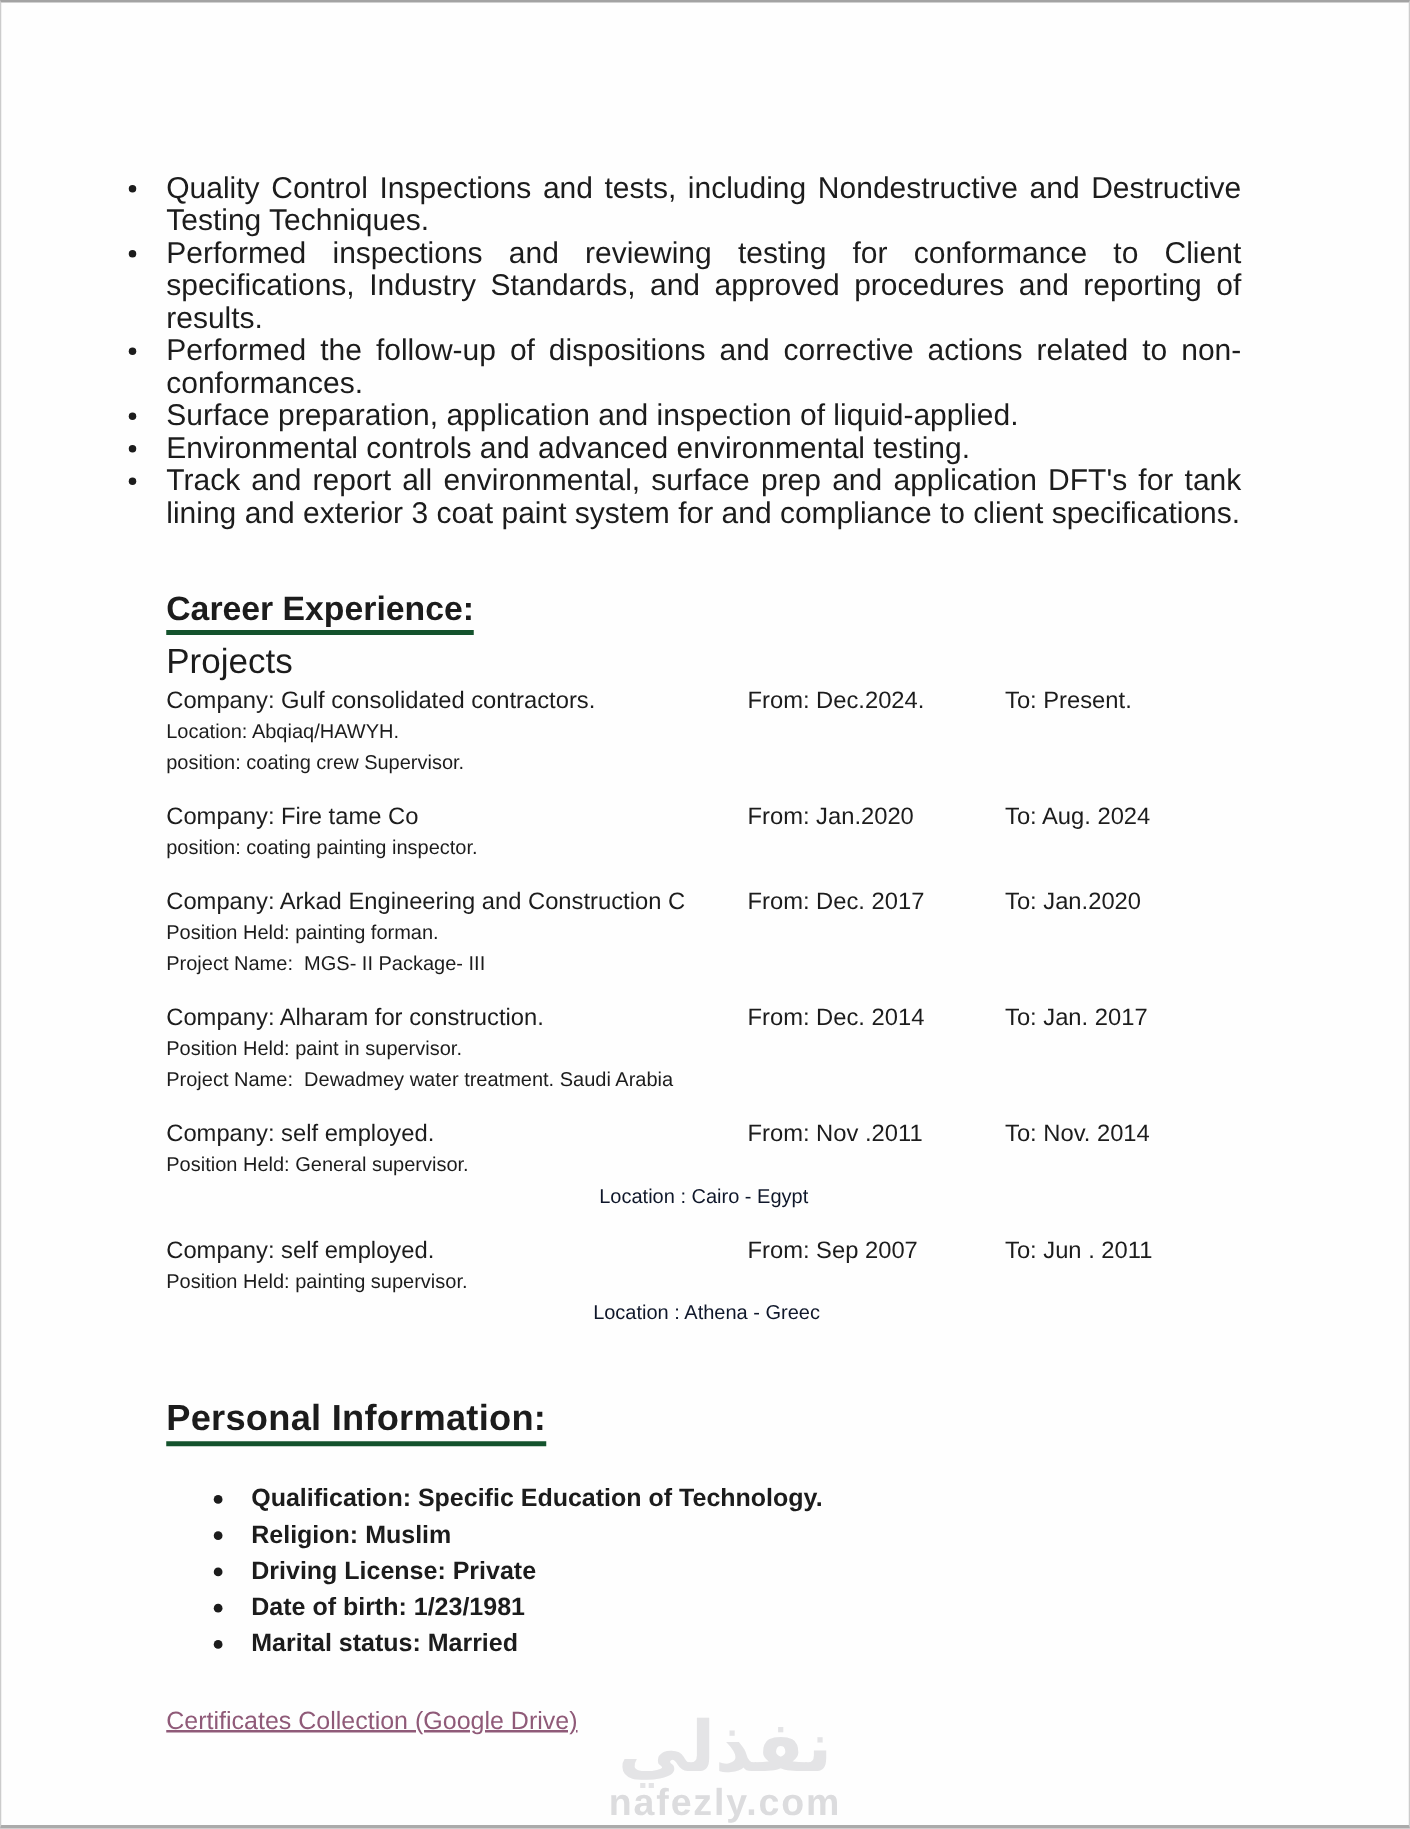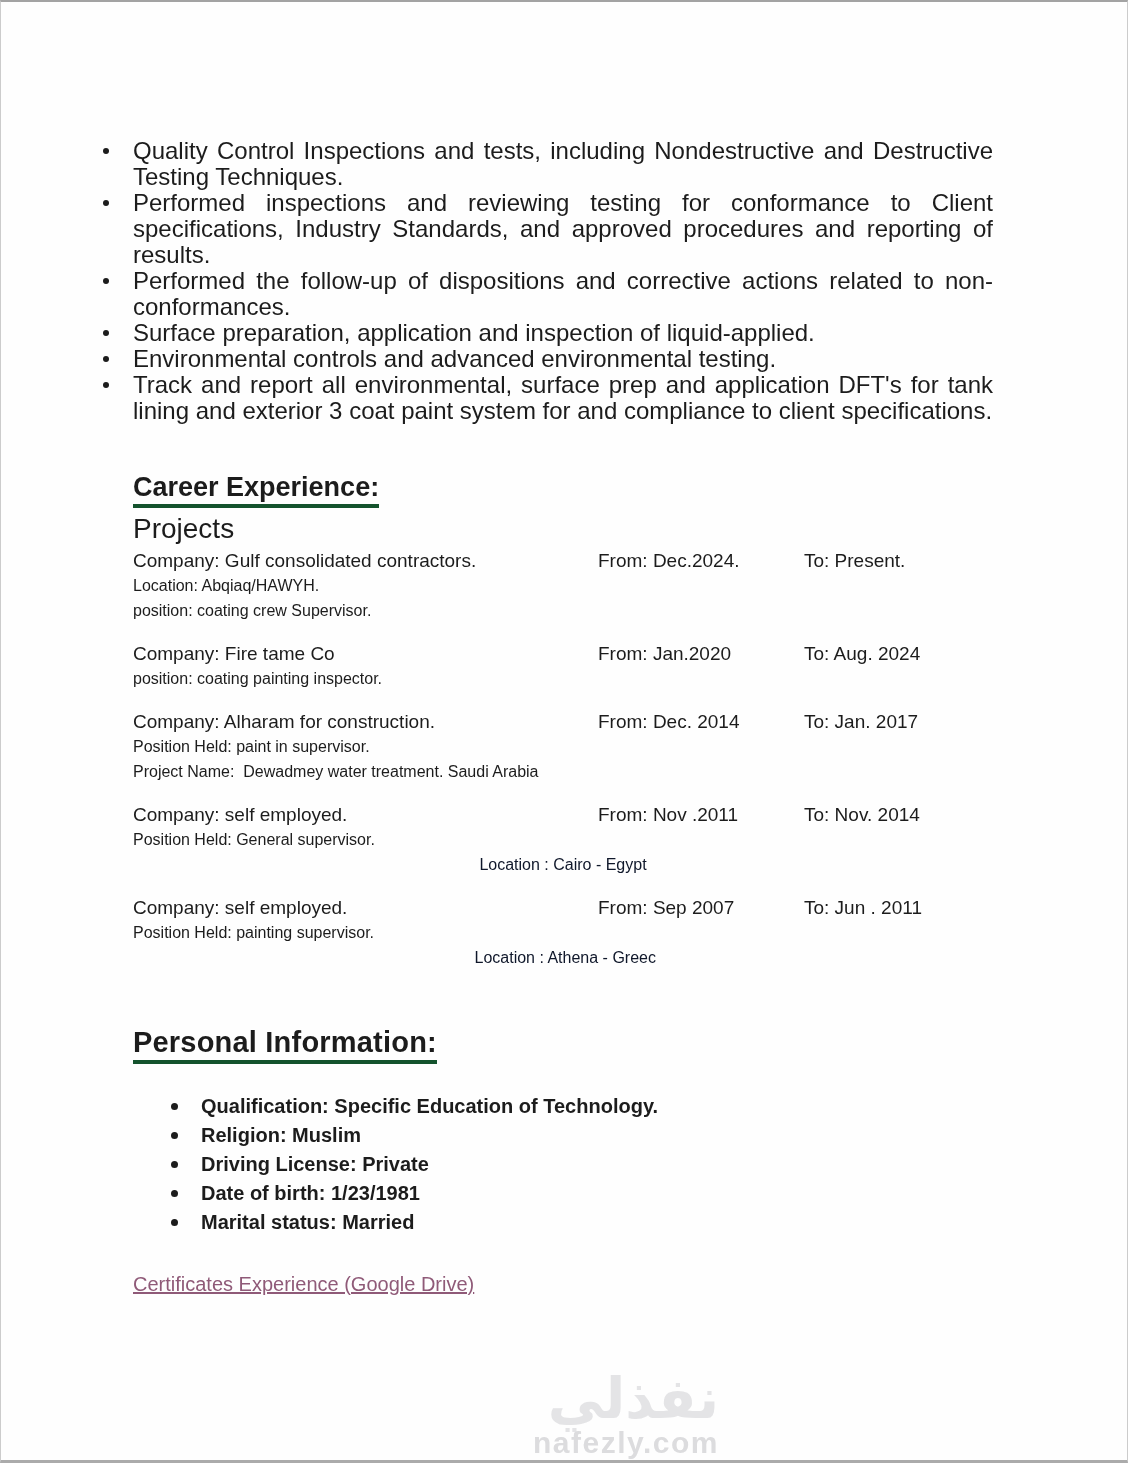--- a/index.html
+++ b/index.html
@@ -80,23 +80,23 @@
     font-size: 20px;
     color: #8f5a78;
     text-decoration: underline;
     cursor: pointer;
   }
 
   
   .wm {
     position: absolute;
     top: 1365px;
-    left: 488px;
+    left: 464px;
     width: 230px;
-    text-align: right;
+    text-align: center;
     user-select: none;
   }
   .wm-logo {
     font-size: 56px;
     line-height: 64px;
     font-weight: bold;
     color: #e4e4e6;
     font-family: "DejaVu Sans", sans-serif;
   }
   .wm-site {
@@ -141,20 +141,29 @@
 
         <div class="entry">
           <div class="row">
             <span>Company: Fire tame Co</span>
             <span>From: Jan.2020</span>
             <span>To: Aug. 2024</span>
           </div>
           <div class="line">position: coating painting inspector.</div>
         </div>
 
+        <div class="entry">
+          <div class="row">
+            <span>Company:  Arkad Engineering and Construction C</span>
+            <span>From: Dec. 2017</span>
+            <span>To: Jan.2020</span>
+          </div>
+          <div class="line">Position Held: painting forman.</div>
+          <div class="line">Project Name:  MGS- II Package- III</div>
+        </div>
 
         <div class="entry">
           <div class="row">
             <span>Company:  Alharam for construction.</span>
             <span>From: Dec. 2014</span>
             <span>To: Jan. 2017</span>
           </div>
           <div class="line">Position Held: paint in supervisor.</div>
           <div class="line">Project Name:  Dewadmey water treatment. Saudi Arabia</div>
         </div>
@@ -184,21 +193,21 @@
       <h2 class="h-personal"><span class="hu">Personal Information:</span></h2>
 
       <ul class="personal-bullets">
         <li><span class="dot"></span><span>Qualification: Specific Education of Technology.</span></li>
         <li><span class="dot"></span><span>Religion:  Muslim</span></li>
         <li><span class="dot"></span><span>Driving License: Private</span></li>
         <li><span class="dot"></span><span>Date of birth: 1/23/1981</span></li>
         <li><span class="dot"></span><span>Marital status: Married</span></li>
       </ul>
 
-      <a class="drive-link">Certificates Experience (Google Drive)</a>
+      <a class="drive-link">Certificates Collection (Google Drive)</a>
     </div>
 
   </div>
 
   <div class="wm">
     <div class="wm-logo">نفذلي</div>
     <div class="wm-site">nafezly.com</div>
   </div>
 </div>
 

